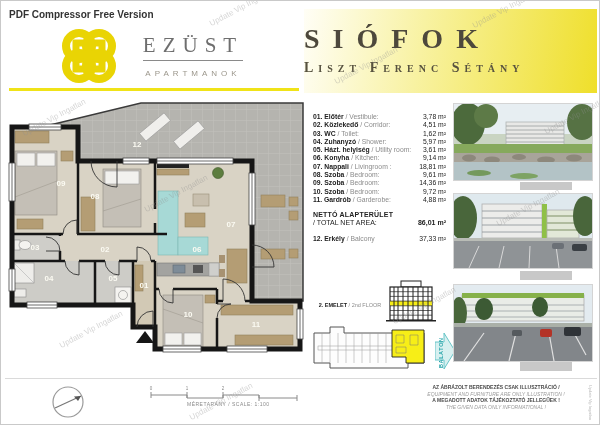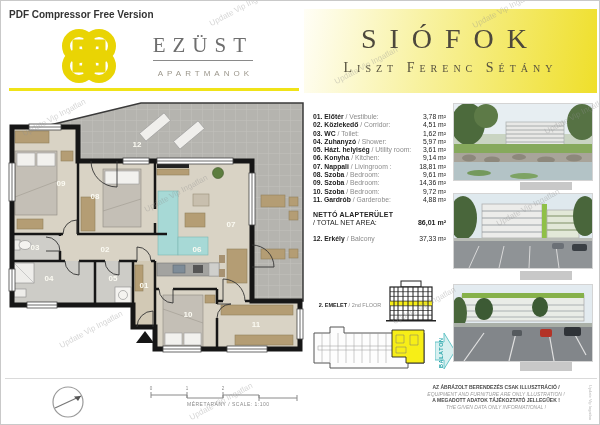--- a/index.html
+++ b/index.html
@@ -4,28 +4,28 @@
 <style>
   html,body{margin:0;padding:0;background:#e9e9e9;}
   #page{position:relative;width:600px;height:425px;background:#ffffff;border:1px solid #c9c9c9;
         overflow:hidden;font-family:"Liberation Sans",sans-serif;box-sizing:border-box;}
   
   .wm{position:absolute;font-size:8px;color:rgba(145,145,145,.38);transform:rotate(-28deg);
       white-space:nowrap;pointer-events:none;z-index:30;}
   
   .pdf-banner{position:absolute;left:8px;top:8px;font-size:10px;font-weight:bold;color:#333;}
   .logo{position:absolute;left:55px;top:20px;}
-  .brand{position:absolute;left:132px;top:32px;width:120px;text-align:right;}
+  .brand{position:absolute;left:132px;top:32px;width:120px;text-align:center;}
   .brand-name{font-family:"Liberation Serif",serif;font-size:21px;letter-spacing:7px;color:#6e6e6e;
               border-bottom:1px solid #8a8a8a;padding-bottom:2px;display:inline-block;}
   .brand-sub{font-size:8px;letter-spacing:4px;color:#9b968b;margin-top:8px;}
   .yellow-rule{position:absolute;left:8px;top:87px;width:290px;height:3px;background:#f0e318;}
   .loc-header{position:absolute;left:303px;top:8px;width:293px;height:84px;
               background:linear-gradient(100deg,#fffef6 0%,#f8f2a2 40%,#efdf2a 100%);
-              text-align:center;box-sizing:border-box;padding-top:14px;}
+              text-align:left;box-sizing:border-box;padding-top:14px;font-weight:bold;}
   .loc-city{font-family:"Liberation Serif",serif;font-size:28px;letter-spacing:13px;color:#4d483c;}
   .loc-street{font-family:"Liberation Serif",serif;font-variant:small-caps;font-size:14px;
               letter-spacing:5px;color:#57523f;margin-top:5px;}
   
   .plan{position:absolute;left:4px;top:98px;}
   
   .info{position:absolute;left:312px;top:105px;width:135px;}
   .unit-id{background:#f7ee17;color:#111;font-size:21px;font-weight:bold;height:29px;line-height:29px;
            padding-left:6px;letter-spacing:.5px;}
   .room-list{margin-top:7px;}

